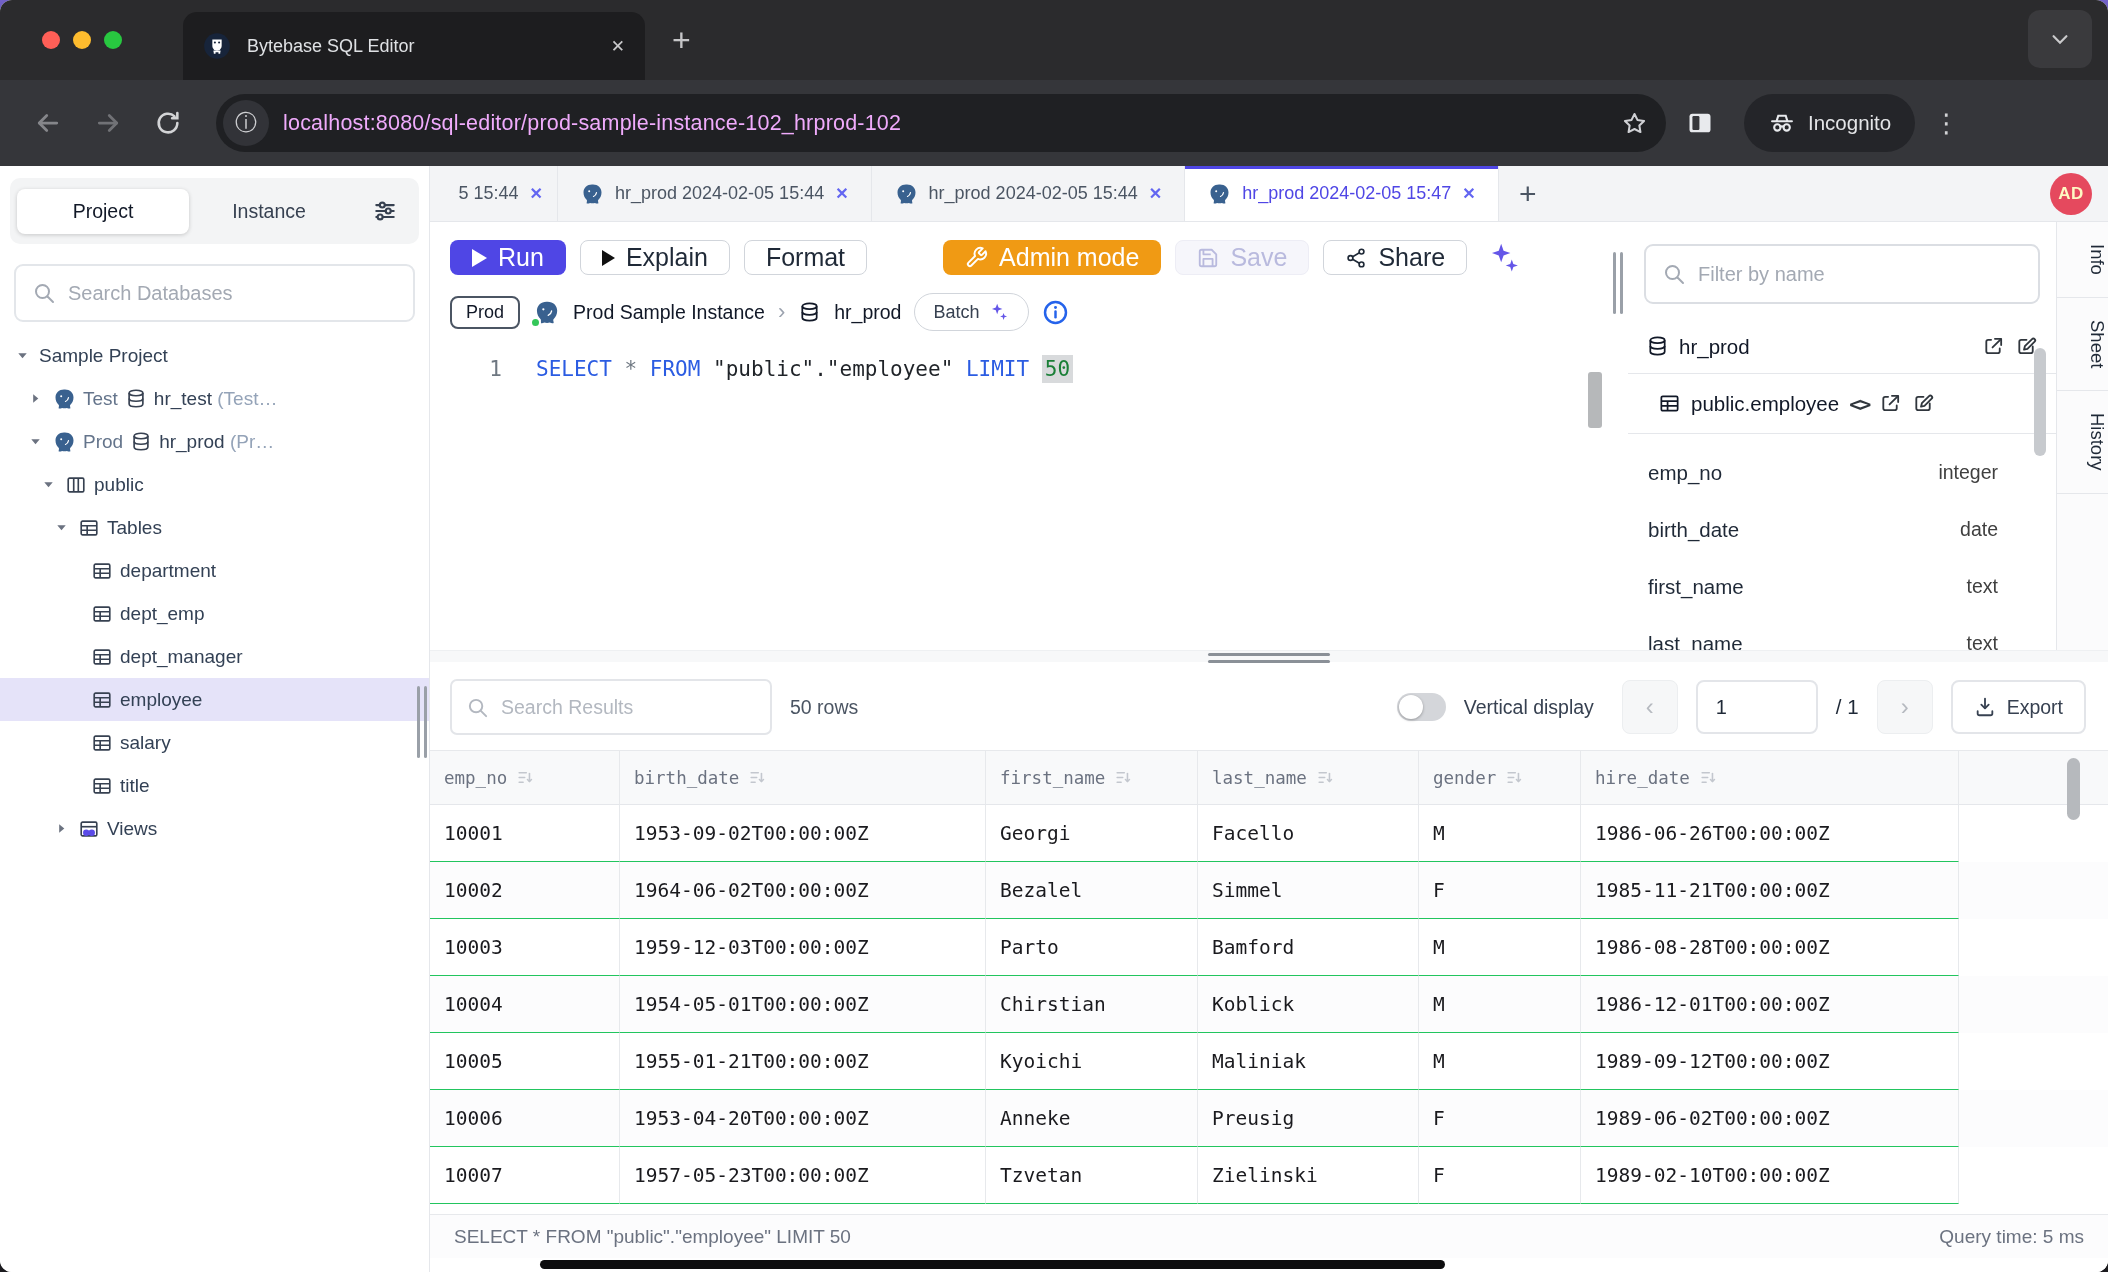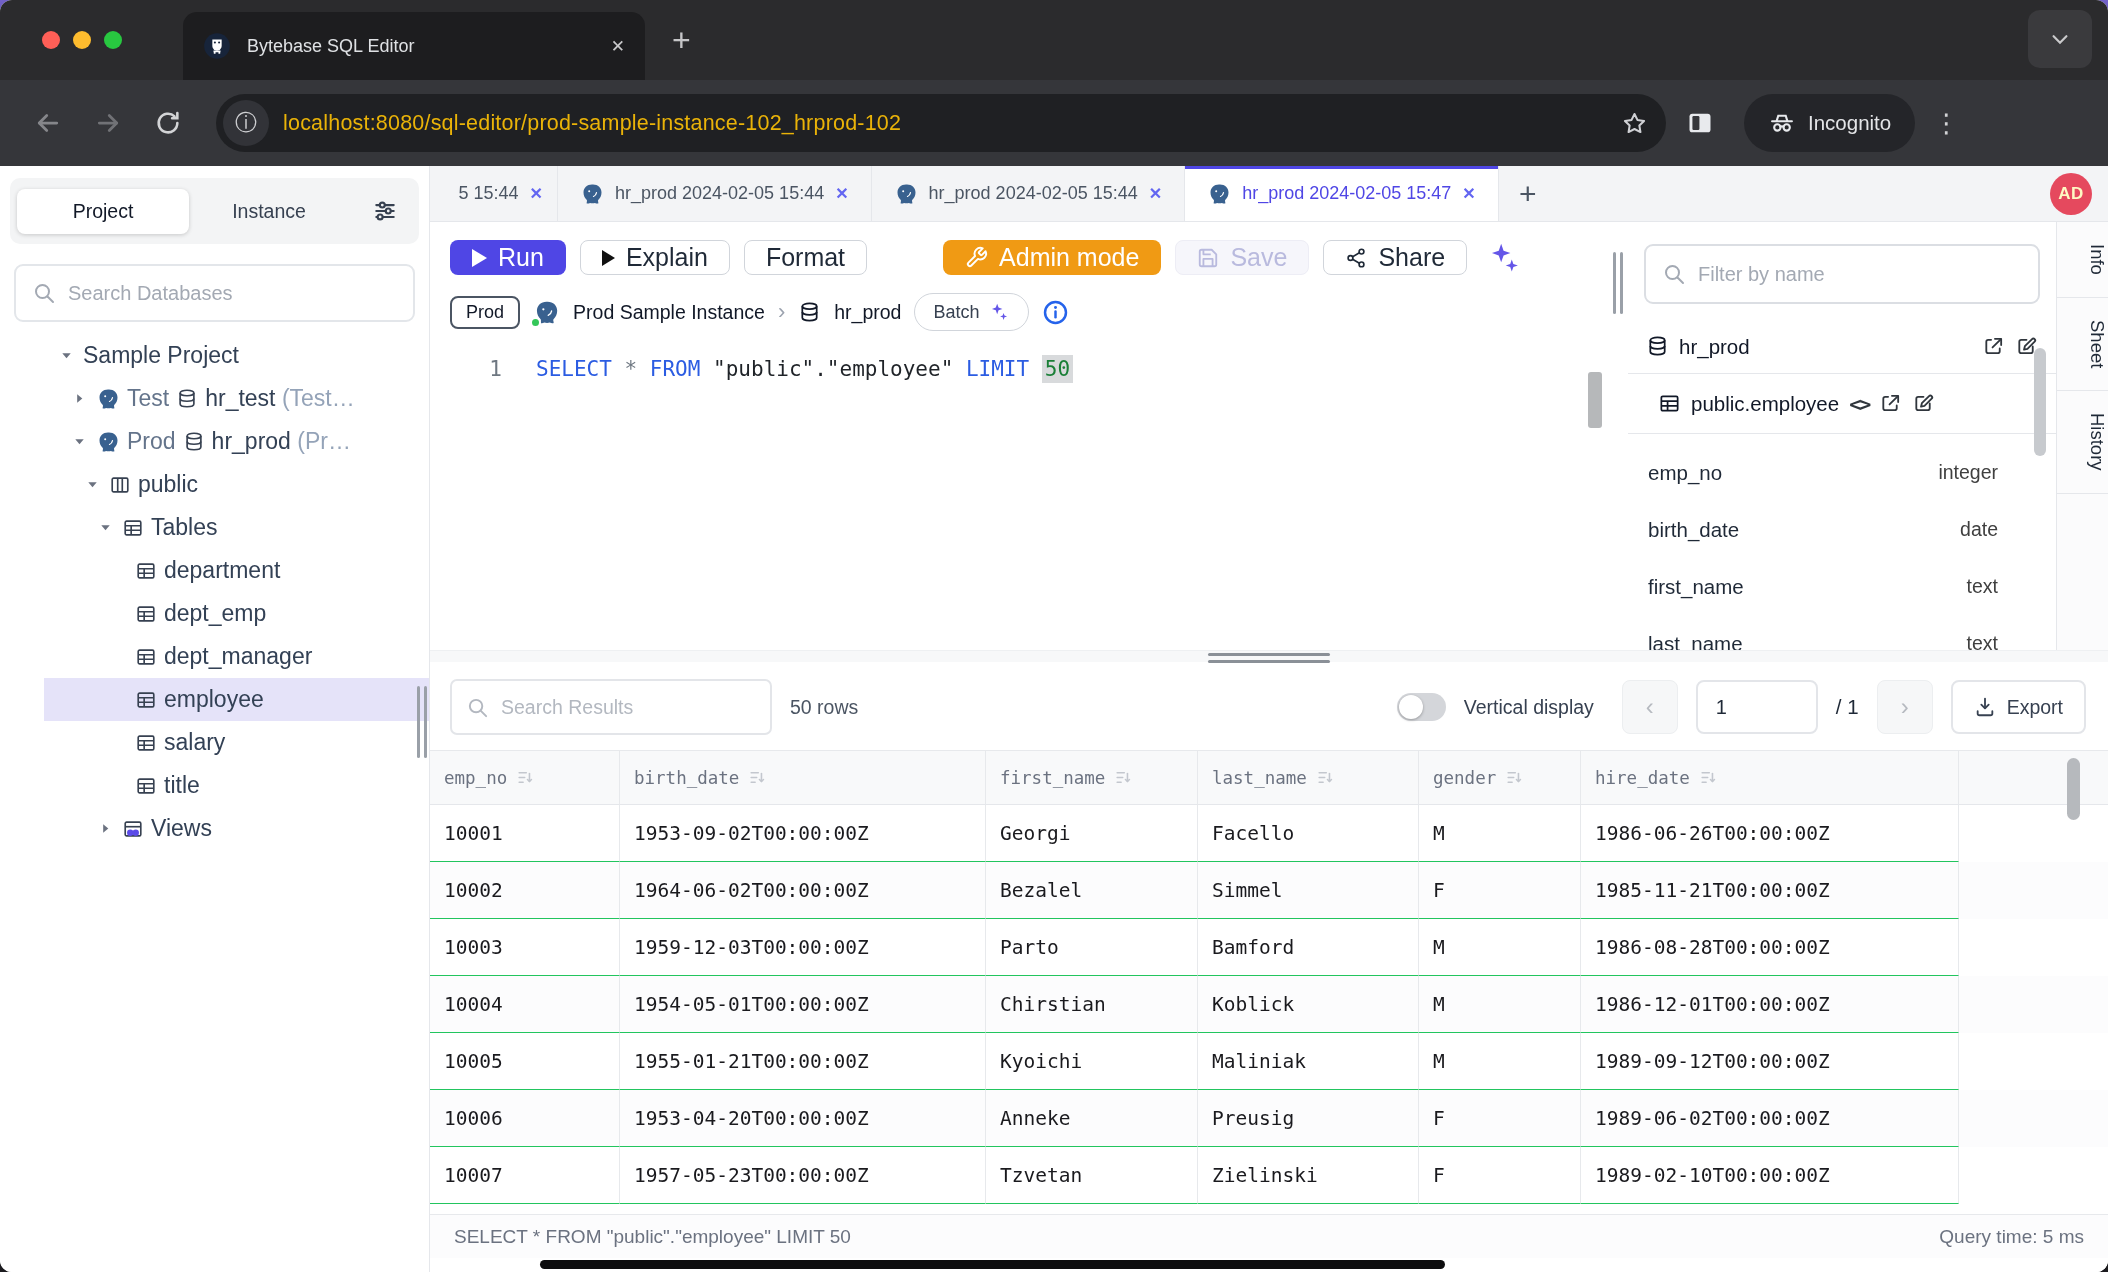--- a/index.html
+++ b/index.html
@@ -15,37 +15,37 @@
   .browser-tab { position:absolute; left:183px; top:12px; width:462px; height:68px; background:#1d1d1f; border-radius:14px 14px 0 0; display:flex; align-items:center; padding:0 20px; gap:16px; }
   .favicon { width:28px; height:28px; flex:none; }
   .btab-title { flex:1; color:#dfe1e4; font-size:18px; white-space:nowrap; overflow:hidden; }
   .btab-close { color:#c9c9cb; font-size:17px; }
   .newtab { position:absolute; left:672px; top:22px; color:#c6c6c8; font-size:32px; font-weight:300; }
   .tabsearch { position:absolute; right:16px; top:10px; width:64px; height:58px; border-radius:12px; background:#3a3a3d; display:flex; align-items:center; justify-content:center; }
   .navbar { height:86px; background:#35363a; display:flex; align-items:center; padding:0 22px; gap:8px; }
   .nav-ic { width:52px; height:52px; display:flex; align-items:center; justify-content:center; flex:none; }
   .url-pill { width:1450px; height:58px; border-radius:29px; background:#1f2023; display:flex; align-items:center; margin-left:14px; padding:0 18px 0 7px; gap:14px; }
   .info-btn { width:46px; height:46px; border-radius:50%; background:#323338; display:flex; align-items:center; justify-content:center; color:#cfd0d3; font-size:22px; flex:none; font-family:"Liberation Serif",serif; }
-  .url-text { flex:1; color:#eab308; font-size:21.5px; letter-spacing:.2px; white-space:nowrap; overflow:hidden; }
+  .url-text { flex:1; color:#f0abfc; font-size:21.5px; letter-spacing:.2px; white-space:nowrap; overflow:hidden; }
   .incog-pill { height:58px; border-radius:29px; background:#242529; display:flex; align-items:center; gap:12px; padding:0 24px; margin-left:10px; }
   .incog-label { color:#e4e5e7; font-size:20.5px; }
   .dots { color:#d2d3d5; font-size:26px; letter-spacing:0; margin-left:10px; }
 
   
   .app { position:absolute; top:166px; left:0; right:0; bottom:0; background:#fff; display:flex; }
 
   
   .sidebar { width:430px; flex:none; border-right:1px solid #e5e7eb; position:relative; display:flex; flex-direction:column; }
   .seg-wrap { margin:12px 10px 6px 10px; background:#f3f4f5; border-radius:10px; height:66px; display:flex; align-items:center; padding:7px; }
   .seg-pill { text-align:center; font-size:19.5px; padding:11px 0; border-radius:8px; }
   .seg-active { background:#fff; width:172px; color:#111827; font-weight:500; box-shadow:0 1px 4px rgba(0,0,0,.18); }
   .seg-inactive { width:160px; color:#374151; }
   .tune { margin-left:auto; padding-right:14px; color:#374151; display:flex; }
   .searchbox { margin:14px 14px 12px 14px; border:2px solid #e3e6ea; border-radius:9px; height:58px; display:flex; align-items:center; padding:0 16px; gap:12px; color:#a3a9b3; font-size:20px; }
-  .tree { font-size:23px; color:#374151; overflow:hidden;margin-left:44px; }
+  .tree { font-size:19px; color:#374151; overflow:hidden; }
   .trow { height:43px; display:flex; align-items:center; gap:7px; white-space:nowrap; overflow:hidden; padding-right:8px; }
   .trow.sel { background:#e5e3f9; }
   .caret { width:20px; flex:none; display:flex; justify-content:center; }
   .ticon { flex:none; display:flex; color:#374151; }
   .t-proj { color:#334155; }
   .t-env { color:#64748b; }
   .t-db  { color:#334155; }
   .t-sfx { color:#94a3b8; }
   .side-resize { position:absolute; right:2px; top:520px; height:72px; width:10px; display:flex; gap:4px; }
   .side-resize i, .vhandle i { display:block; width:3px; height:100%; background:#9aa0a8; border-radius:2px; }

